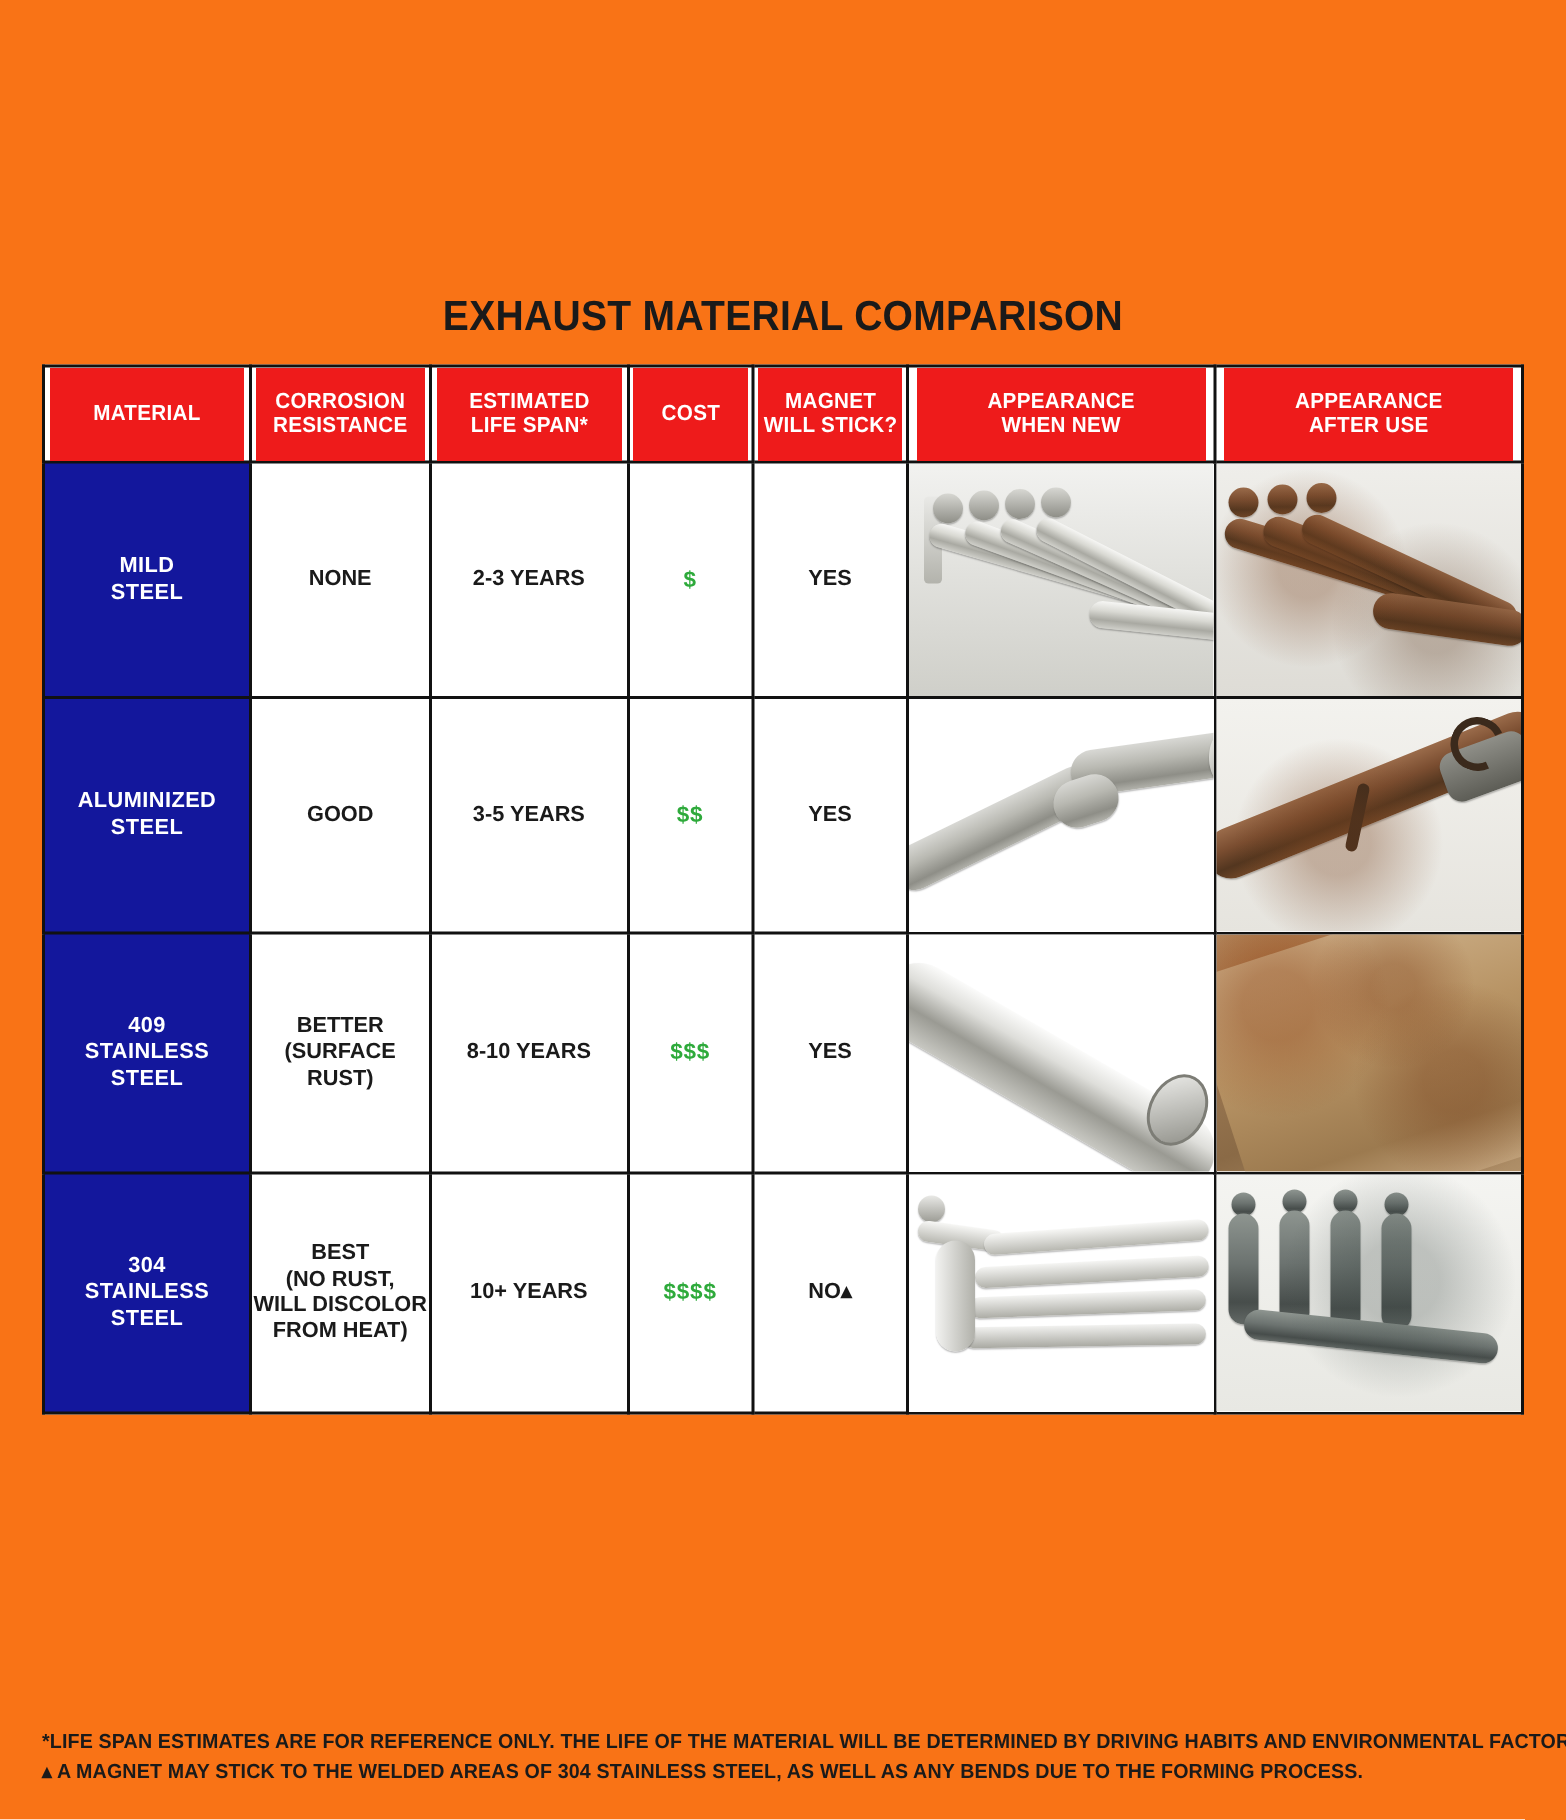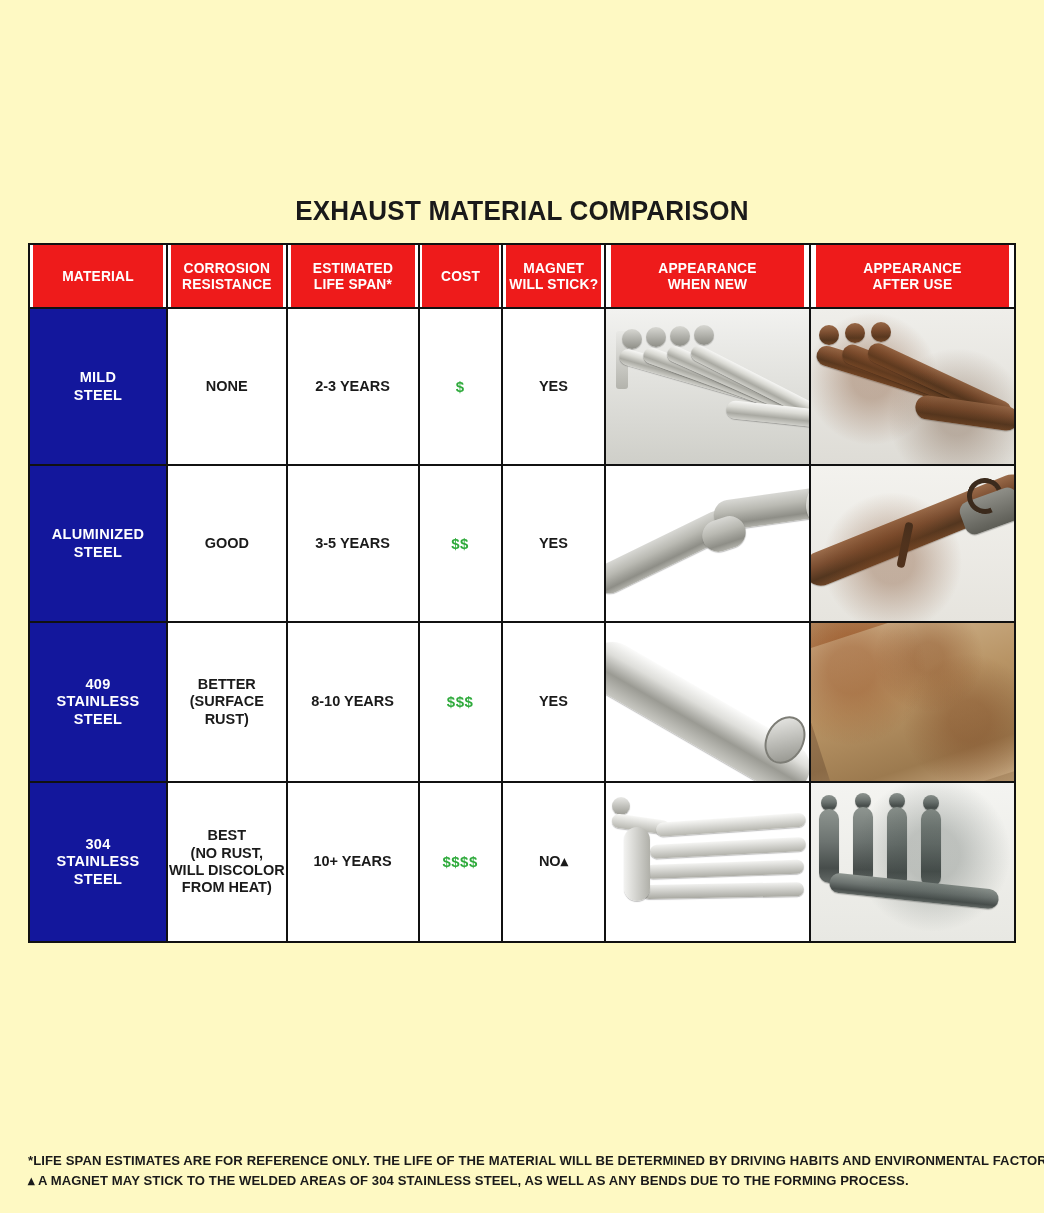--- a/index.html
+++ b/index.html
@@ -11,21 +11,21 @@
     width: 1044px;
     height: 1213px;
     font-family: "Liberation Sans", sans-serif;
     color: #111111;
     overflow: hidden;
   }
   .page {
     position: relative;
     width: 1044px;
     height: 1213px;
-    background: #fef9c3;
+    background: #f97316;
   }
   .infographic {
     position: absolute;
     left: 0;
     top: 195px;
     width: 1044px;
   }
   .chart-title {
     text-align: center;
     font-family: "Liberation Sans Narrow", "Liberation Sans", sans-serif;

